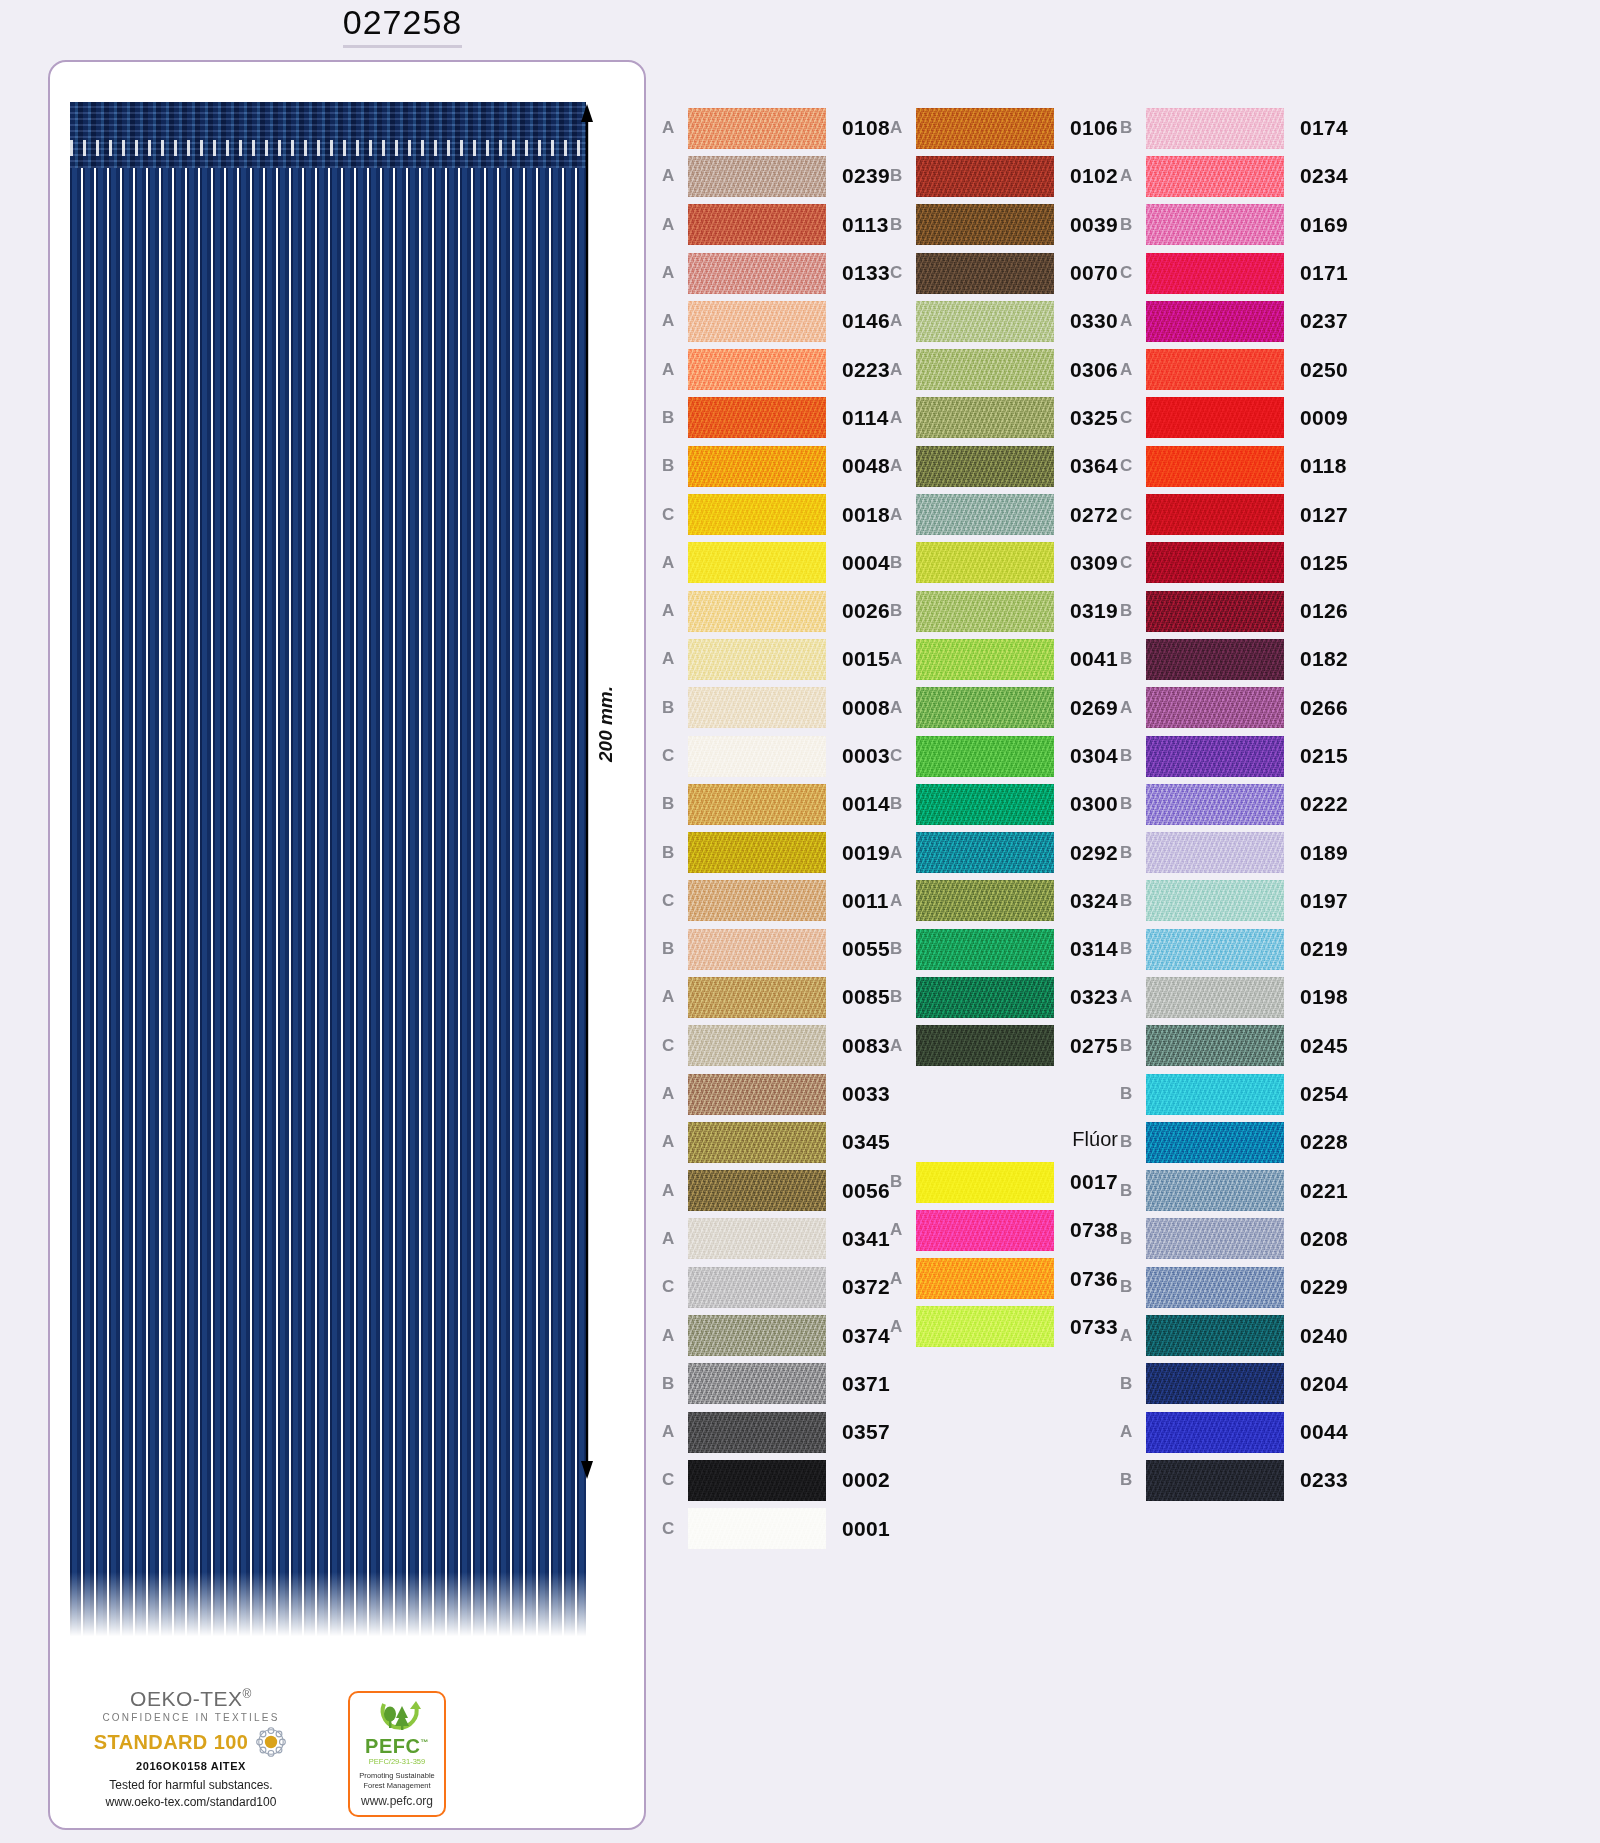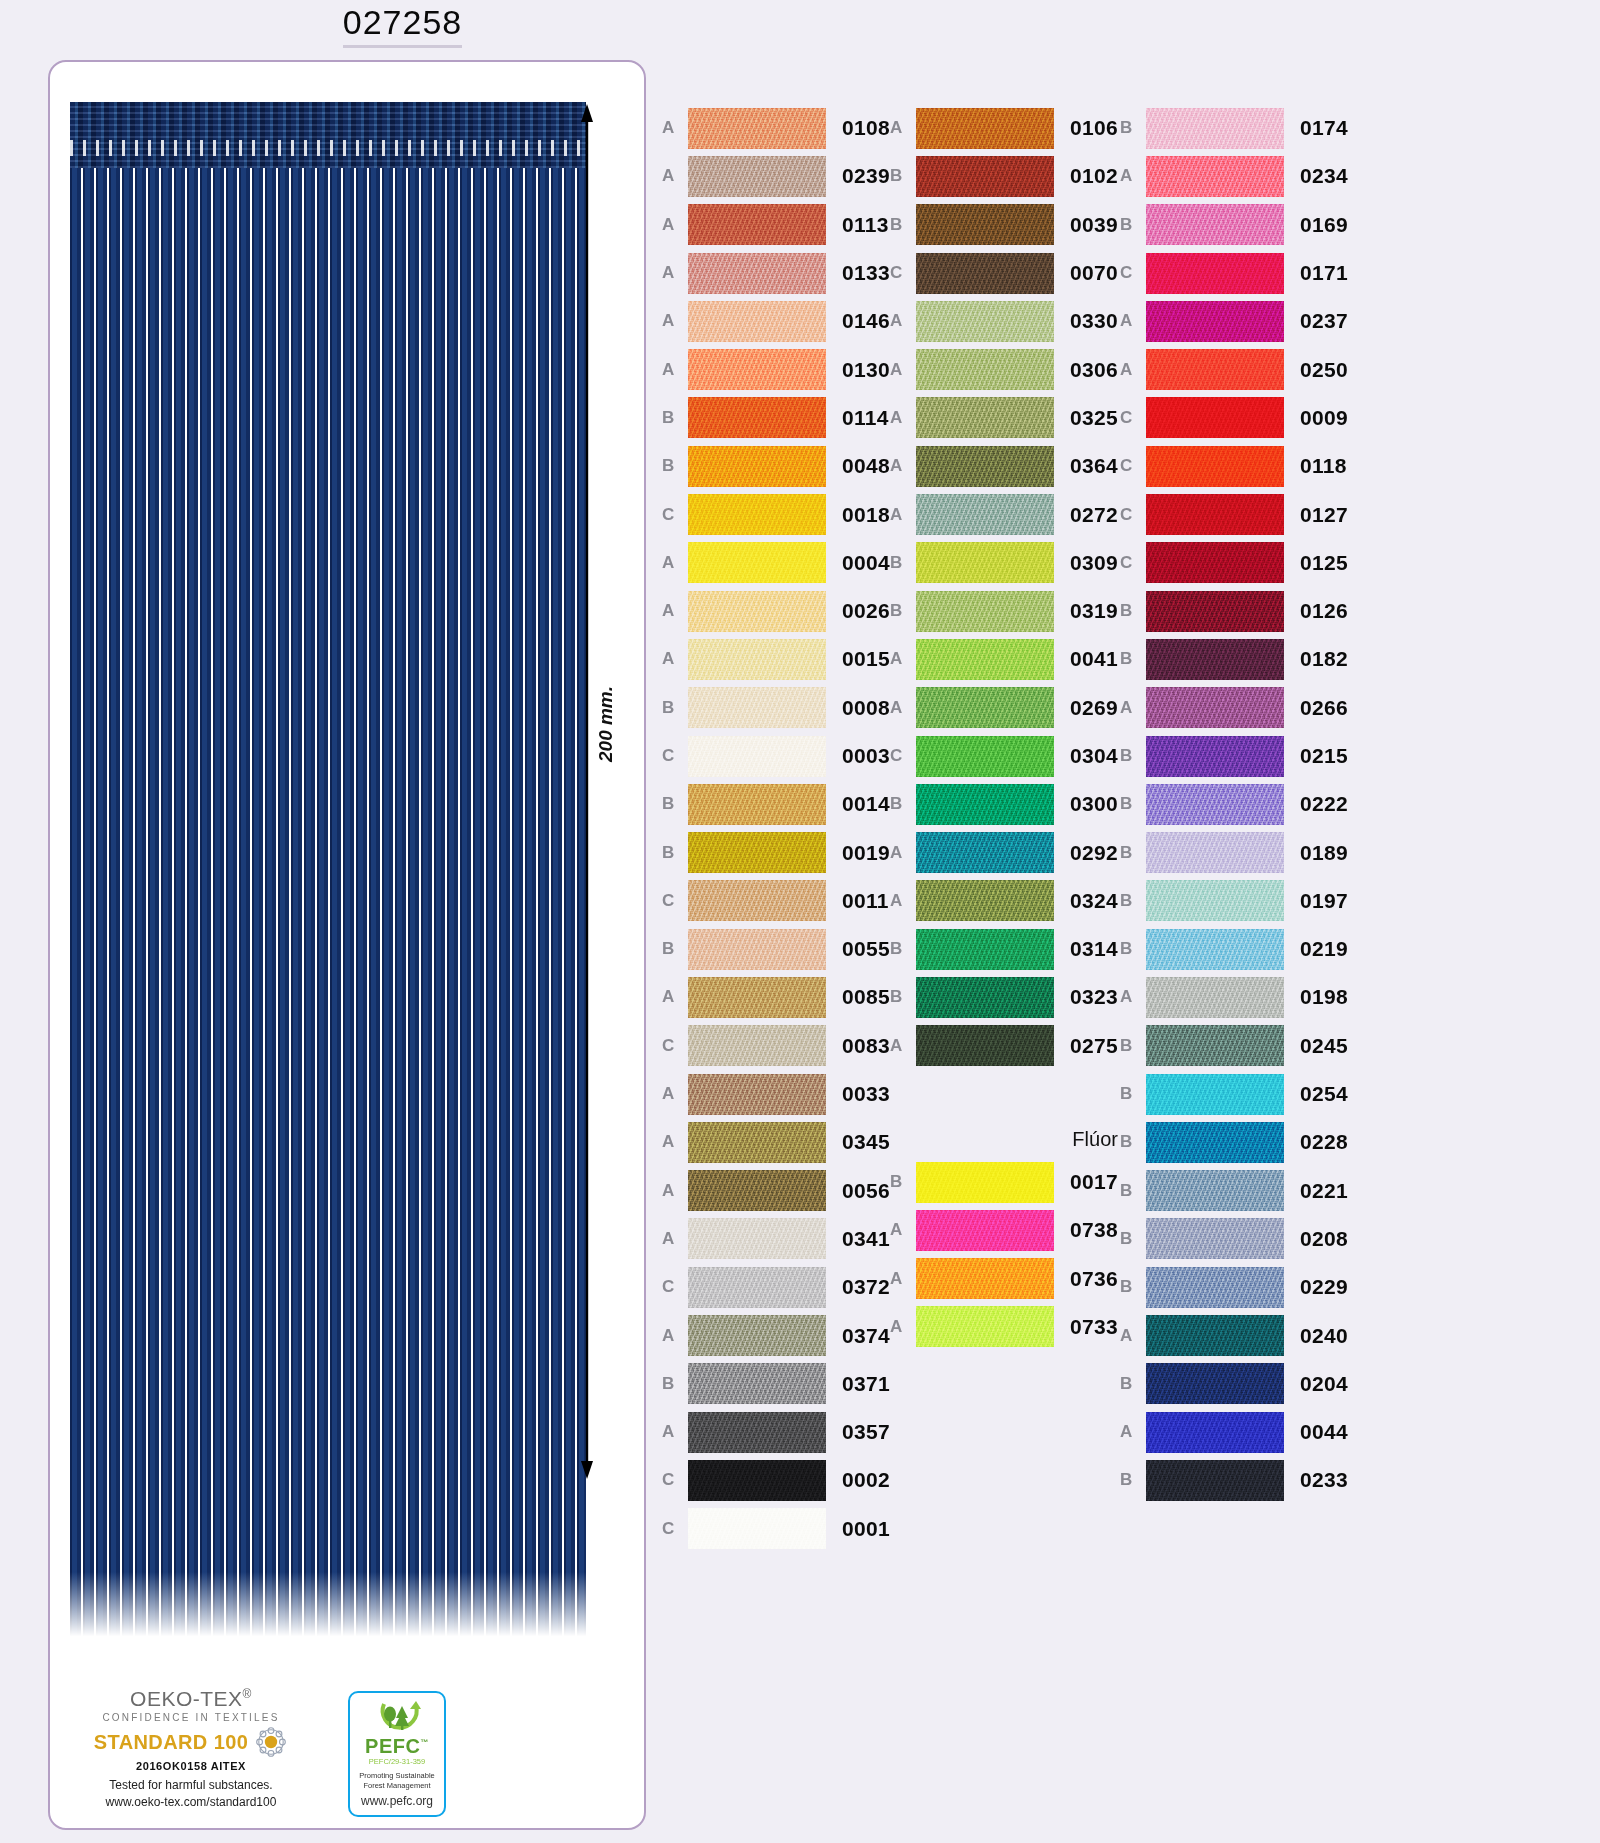--- a/index.html
+++ b/index.html
@@ -131,21 +131,21 @@
   #oeko-row1 { font-size: 21px; color: #6b6b6b; letter-spacing: .5px; line-height: 1.05; }
   #oeko-row1 sup { font-size: 12px; }
   #oeko-row2 { font-size: 10px; color: #7a7a7a; letter-spacing: 2.2px; margin-top: 2px; }
   #oeko-row3-wrap { display: flex; align-items: center; gap: 6px; margin-top: 2px; }
   #oeko-row3 { font-size: 20px; color: #d9a21b; font-weight: bold; letter-spacing: .4px; }
   #oeko-row4 { font-size: 11px; color: #111; font-weight: bold; letter-spacing: .6px; margin-top: 1px; }
   #oeko-row5 { font-size: 12px; color: #222; margin-top: 5px; line-height: 1.35; }
 
   #pefc {
     flex: 0 0 98px;
-    border: 2px solid #0ea5e9;
+    border: 2px solid #f97316;
     border-radius: 10px;
     display: flex; flex-direction: column;
     align-items: center; justify-content: center;
     text-align: center; padding: 7px 2px; margin-top: 12px;
   }
   #pefc-word { font-size: 20px; font-weight: bold; color: #5a9e2f; letter-spacing: .5px; line-height: 1; }
   #pefc-word sup { font-size: 8px; }
   #pefc-code { font-size: 7.5px; color: #8cc63f; margin-top: 1px; }
   #pefc-tag { font-size: 7.5px; color: #333; margin-top: 5px; line-height: 1.3; }
   #pefc-url { font-size: 12px; color: #333; margin-top: 4px; }
@@ -335,21 +335,21 @@
         <div class="swatch" style="background: rgb(240, 189, 155);">
           <div class="weave"></div>
         </div>
         <div class="code">0146</div>
       </div>
       <div class="swatch-row">
         <div class="grade">A</div>
         <div class="swatch" style="background: rgb(250, 148, 101);">
           <div class="weave"></div>
         </div>
-        <div class="code">0130</div>
+        <div class="code">0223</div>
       </div>
       <div class="swatch-row">
         <div class="grade">B</div>
         <div class="swatch" style="background: rgb(232, 90, 30);">
           <div class="weave"></div>
         </div>
         <div class="code">0114</div>
       </div>
       <div class="swatch-row">
         <div class="grade">B</div>

